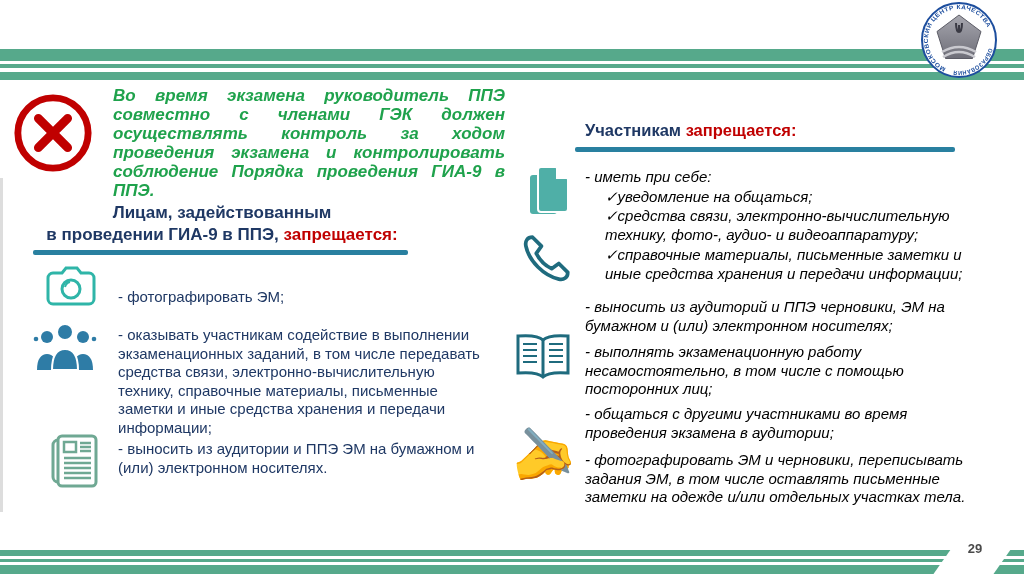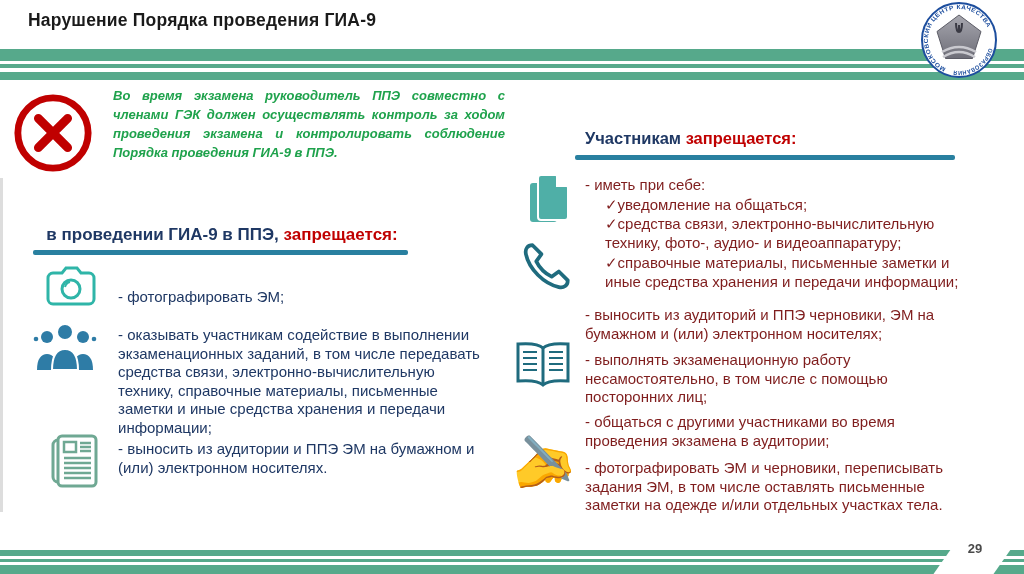--- a/index.html
+++ b/index.html
@@ -15,38 +15,38 @@
   .st-c{top:72px;height:8px;}
   .sb-a{top:550px;height:6px;}
   .sb-b{top:559px;height:3px;}
   .sb-c{top:565px;height:9px;}
   .page-gap{position:absolute;left:944px;top:544px;width:60px;height:30px;background:#ffffff;transform:skewX(-35deg);}
   .page-num{position:absolute;left:952px;top:541px;width:46px;text-align:center;font-size:13px;font-weight:bold;color:#4A4A4A;}
   .logo{position:absolute;left:920px;top:1px;width:78px;height:78px;}
   .left-edge{position:absolute;left:0;top:178px;width:3px;height:334px;background:#DDDDDD;}
   
   .x-icon{position:absolute;left:12px;top:92px;width:82px;height:82px;}
-  .intro{position:absolute;left:113px;top:86px;width:392px;font-size:13px;font-weight:bold;font-style:italic;
+  .intro{position:absolute;left:113px;top:86px;width:392px;font-size:17px;font-weight:bold;font-style:italic;
          color:#1FA24C;line-height:19px;text-align:justify;}
   
   .lp-heading{position:absolute;left:22px;top:202px;width:400px;text-align:center;font-size:17px;font-weight:bold;line-height:22px;}
   .forbidden{color:#C00000;}
   .lp-underline{position:absolute;left:33px;top:250px;width:375px;height:5px;background:#2980A0;border-radius:2px;}
   .lp-item-text{position:absolute;font-size:15px;line-height:18.5px;color:#1F3864;}
   .lp-t0{left:118px;top:288px;width:370px;}
   .lp-t1{left:118px;top:326px;width:368px;}
   .lp-t2{left:118px;top:440px;width:378px;}
   .lp-i0{position:absolute;left:45px;top:264px;}
   .lp-i1{position:absolute;left:33px;top:323px;}
   .lp-i2{position:absolute;left:50px;top:432px;}
   
-  .rp{position:absolute;left:505px;top:115px;width:470px;height:400px;margin-top:8px;}
+  .rp{position:absolute;left:505px;top:115px;width:470px;height:400px;}
   .rp-heading{position:absolute;left:80px;top:6px;font-size:16.5px;font-weight:bold;}
   .rp-underline{position:absolute;left:70px;top:32px;width:380px;height:5px;background:#2980A0;border-radius:2px;}
-  .rp-text{position:absolute;left:80px;width:382px;font-size:15px;line-height:18.5px;color:#7f1d1d;}
+  .rp-text{position:absolute;left:80px;width:382px;font-size:15px;line-height:18.5px;color:#000000;font-style:italic;}
   .rp-check{padding-left:20px;}
   .rp-have{top:53px;}
   .rp-c0{top:73px;}
   .rp-c1{top:92px;}
   .rp-c2{top:131px;}
   .rp-p0{top:183px;}
   .rp-p1{top:228px;}
   .rp-p2{top:290px;}
   .rp-p3{top:336px;}
   .rp-ic0{position:absolute;left:22px;top:50px;}
@@ -55,21 +55,20 @@
   .rp-ic3{position:absolute;left:-6px;top:298px;width:86px;height:86px;text-align:center;}
   .hand-glyph{display:inline-block;font-size:52px;line-height:80px;color:#2AA3B5;transform:scaleX(-1) rotate(8deg);}
   
   .warning{position:absolute;left:0;top:517px;width:1024px;text-align:center;font-size:16.5px;font-weight:bold;color:#C00000;}
 </style>
 </head>
 <body>
 
 <div class="slide">
 
-  <div class="title">Нарушение Порядка проведения ГИА-9</div>
 
   <div class="stripe st-a"></div>
   <div class="stripe st-b"></div>
   <div class="stripe st-c"></div>
 
   <svg class="logo" viewBox="0 0 78 78">
     <defs>
       <linearGradient id="pentGrad" x1="0" y1="0" x2="0" y2="1">
         <stop offset="0" stop-color="#A7A7AF"></stop>
           <stop offset="1" stop-color="#6E6E78"></stop>
@@ -92,21 +91,21 @@
 
   <svg class="x-icon" viewBox="0 0 84 84">
     <circle cx="42" cy="42" r="36" fill="none" stroke="#C00000" stroke-width="7"></circle>
     <path d="M27,27 L57,57 M57,27 L27,57" stroke="#C00000" stroke-width="9" stroke-linecap="round"></path>
   </svg>
   <div class="intro">Во время экзамена руководитель ППЭ совместно с членами ГЭК должен осуществлять контроль за ходом проведения экзамена и контролировать соблюдение Порядка проведения ГИА-9 в ППЭ.</div>
 
   <div class="left-edge"></div>
 
   <div class="lp-heading">
-    <br>
+    <span>Лицам, задействованным</span><br>
     <span>в проведении ГИА-9 в ППЭ,</span>
     <span class="forbidden">запрещается:</span>
   </div>
   <div class="lp-underline"></div>
 
   <svg class="lp-i0" width="52" height="46" viewBox="0 0 52 44">
     <path d="M17,8 l4,-5 h11 l4,5 h8 a5,5 0 0 1 5,5 v21 a5,5 0 0 1 -5,5 H8 a5,5 0 0 1 -5,-5 V13 a5,5 0 0 1 5,-5 z" fill="none" stroke="#2FB5A8" stroke-width="3"></path>
     <circle cx="26" cy="24" r="9" fill="none" stroke="#2FB5A8" stroke-width="3"></circle>
     <path d="M20,22 a7,7 0 0 1 5,-5" fill="none" stroke="#2FB5A8" stroke-width="2"></path>
   </svg>

